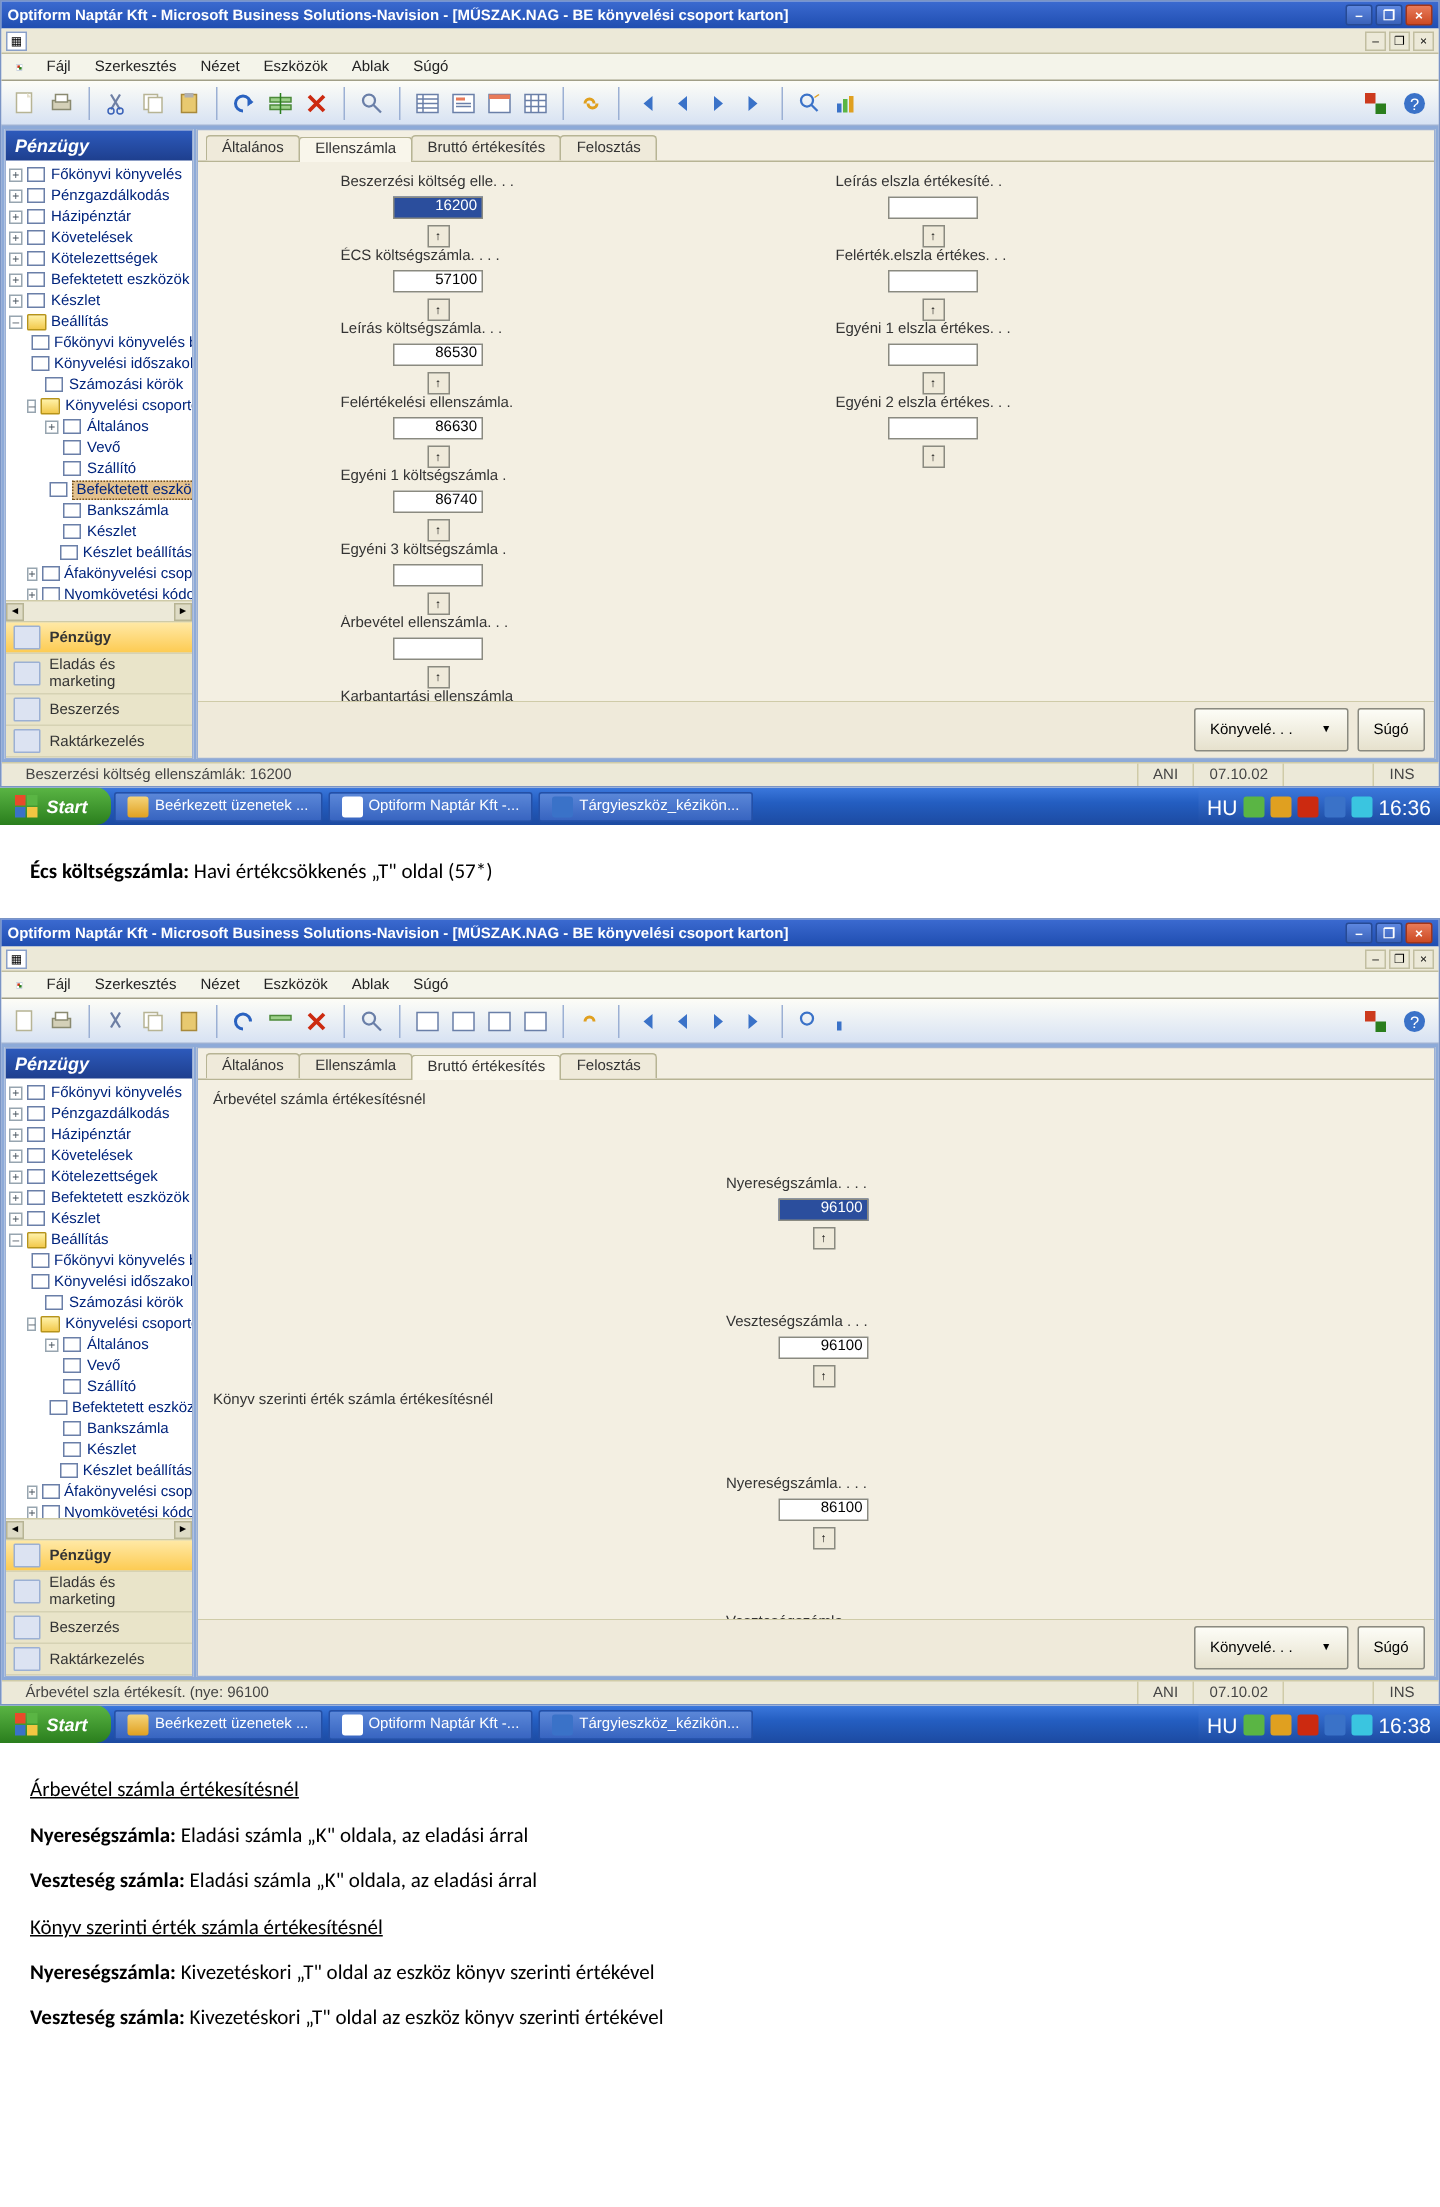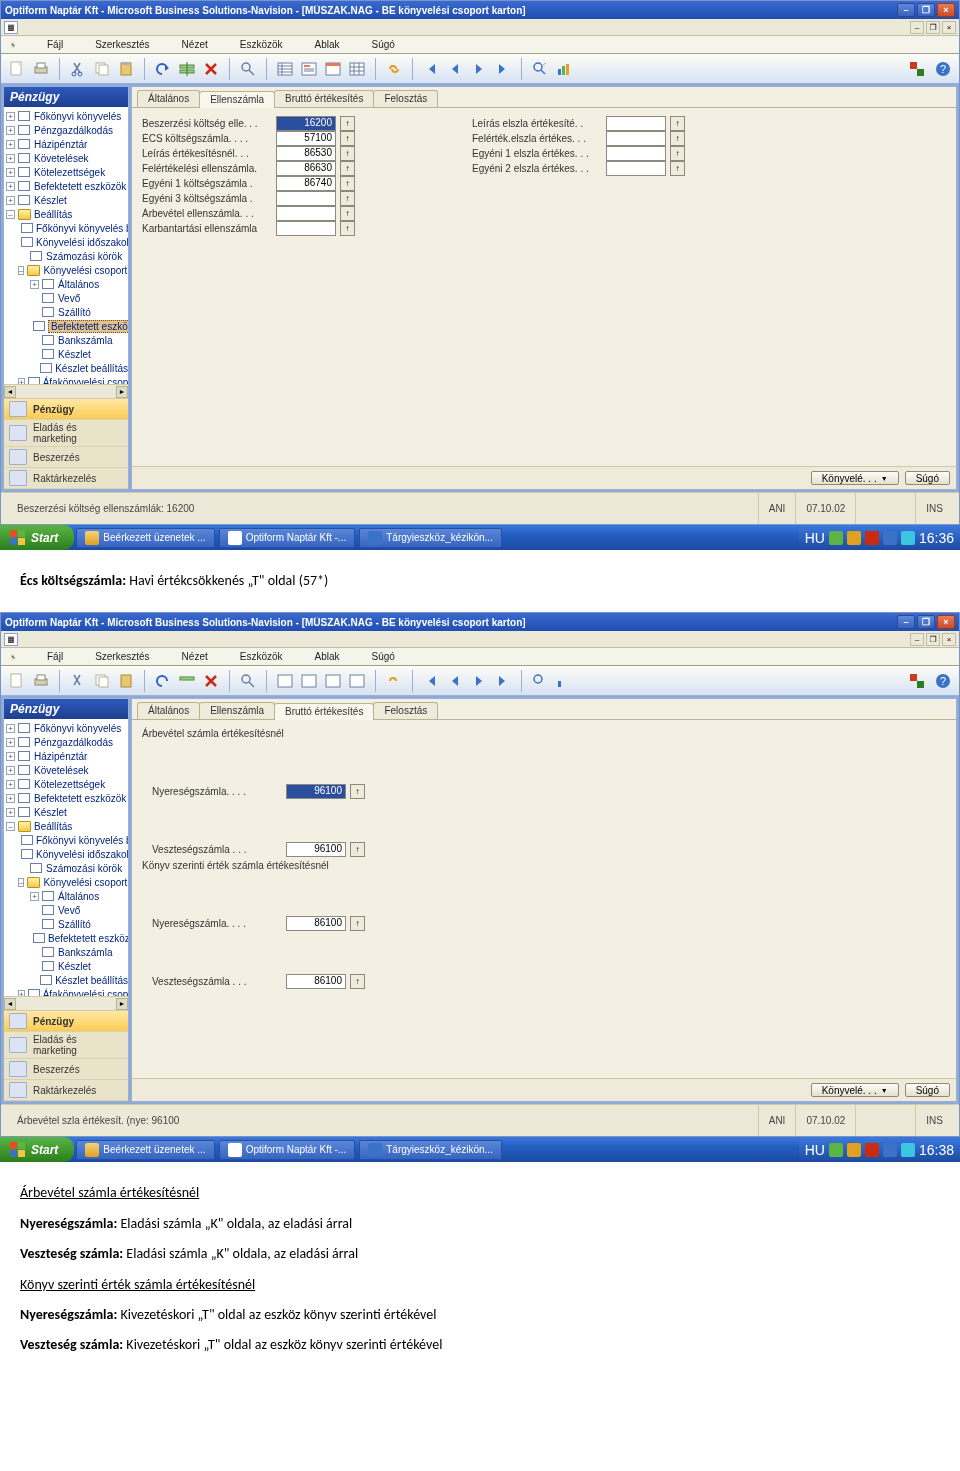--- a/index.html
+++ b/index.html
@@ -10,21 +10,21 @@
   .titlebar { background: linear-gradient(#3b6ad0,#1f4db0); color:#fff; height: 18px; display:flex; align-items:center; padding: 0 4px; font-size:10px; font-weight:bold; }
   .titlebar .title { flex:1; white-space:nowrap; overflow:hidden; }
   .titlebar .winbtns { display:flex; gap:2px; }
   .titlebar .winbtn { width: 18px; height:14px; background: linear-gradient(#5e87e0,#3a62b9); border:1px solid #274a94; border-radius:2px; display:flex; align-items:center; justify-content:center; color:#fff; font-size:9px; line-height:1; }
   .titlebar .winbtn.close { background: linear-gradient(#e87b5a,#cc4a23); border-color:#a33518; }
 
   .subbar { background:#ece9d8; height:17px; display:flex; align-items:center; padding:0 3px; justify-content:space-between; border-bottom:1px solid #c1bea0; }
   .subbar .icon-row { display:flex; gap:2px; align-items:center;}
   .subbar .smallbtn { width:14px; height:13px; border:1px solid #c1bea0; background:#ece9d8; font-size:8px; text-align:center; line-height:11px;}
 
-  .menubar { background:#f4f4ea; height:18px; display:flex; align-items:center; padding:0 4px; gap:20px; border-bottom:1px solid #a19f87; }
+  .menubar { background:#f4f4ea; height:18px; display:flex; align-items:center; padding:0 4px; gap:4px; border-bottom:1px solid #a19f87; }
   .menubar .menu-icon { width:16px; height:16px; display:inline-flex; align-items:center; justify-content:center; }
   .menubar span { font-size:10px; color:#222; padding:2px 6px; }
 
   .toolbar { background: linear-gradient(#fdfdf7,#d7e2f3); height:30px; border-bottom:1px solid #9bb0d4; display:flex; align-items:center; padding:0 6px; gap:8px; }
   .toolbar .grp { display:flex; gap:4px; align-items:center; }
   .toolbar .sep { width:1px; height:22px; background:#9bb0d4; }
   .toolbar .tbtn { width:20px; height:20px; display:inline-flex; align-items:center; justify-content:center; border:1px solid transparent; border-radius:2px; }
   .toolbar .tbtn svg { display:block; }
   .toolbar .right { margin-left:auto; display:flex; gap:6px; }
 
@@ -55,35 +55,35 @@
   .modicon { width:18px; height:16px; background:#dce3f2; border:1px solid #9bb0d4; border-radius:1px; }
 
   
   .mainpane { flex:1; background:#f3efe2; border:1px solid #9bb0d4; display:flex; flex-direction:column; }
   .tabs { display:flex; gap:0; background:#f3efe2; padding:3px 5px 0 5px; border-bottom:1px solid #b7b494; }
   .tab { padding:2px 10px 3px; border:1px solid #b7b494; border-bottom:none; background:#efeada; border-radius:3px 3px 0 0; font-size:10px; color:#333; margin-right:-1px; }
   .tab.active { background:#f9f6eb; position:relative; top:1px; }
   .tabbody { flex:1; background:#f3efe2; padding:8px 10px; overflow:auto; }
 
   .form-grid { display:grid; grid-template-columns: 300px 300px; column-gap:30px; row-gap:3px; }
-  .fld { display:flex; align-items:center; gap:4px; }
+  .fld { display:flex; align-items:center; gap:4px;flex-direction:column; }
   .fld label { width:130px; font-size:10px; color:#333; white-space:nowrap; overflow:hidden; }
   .fld .inp { width:60px; height:15px; border:1px solid #8a8a80; background:#fff; text-align:right; padding:0 3px; font-size:10px; }
   .fld .inp.sel { background:#2b4e9d; color:#fff; }
   .fld .look { width:15px; height:15px; border:1px solid #8a8a80; background:#efeada; display:inline-flex; align-items:center; justify-content:center; font-size:8px; }
 
   .form-list { display:flex; flex-direction:column; gap:3px; }
   .indent { padding-left:10px;margin-top:40px; }
   .section-label { font-size:10px; color:#333; margin-bottom:2px; }
 
   .bottom-btns { display:flex; justify-content:flex-end; gap:6px; padding:4px 6px; border-top:1px solid #cfcba8; background:#efeada; }
-  .btn { height:14px; border:1px solid #8a8a80; background:linear-gradient(#fdfdf7,#e6e1cd); padding:0 10px; font-size:10px; border-radius:2px; display:flex; align-items:center; gap:4px; }
+  .btn { height:29px; border:1px solid #8a8a80; background:linear-gradient(#fdfdf7,#e6e1cd); padding:0 10px; font-size:10px; border-radius:2px; display:flex; align-items:center; gap:19px; }
   .btn .dd { font-size:7px; }
 
-  .statusbar { background:#ece9d8; border-top:1px solid #cfcba8; height:32px; display:flex; align-items:center; padding:0 6px; font-size:10px; color:#444; gap:0; }
+  .statusbar { background:#ece9d8; border-top:1px solid #cfcba8; height:16px; display:flex; align-items:center; padding:0 6px; font-size:10px; color:#444; gap:0; }
   .statusbar .seg { padding:0 10px; height:100%; display:flex; align-items:center; border-left:1px solid #cfcba8; }
   .statusbar .seg:first-child { border-left:none; flex:1; }
 
   
   .taskbar { height:25px; background:linear-gradient(#3b78dd,#245ec1 40%,#1c4aa1); display:flex; align-items:center; }
   .startbtn { height:25px; background:linear-gradient(#5ab544,#2a7e1d); color:#fff; font-weight:bold; font-style:italic; padding:0 16px 0 10px; display:flex; align-items:center; gap:5px; border-radius:0 10px 10px 0; font-size:12px; }
   .startbtn .orb { width:16px; height:16px; }
   .taskbtn { background:linear-gradient(#5b87d8,#3764c0); border:1px solid #2450a7; height:20px; margin:0 2px; padding:0 8px; color:#fff; font-size:10px; display:flex; align-items:center; gap:4px; border-radius:2px; }
   .taskbtn .ic { width:14px; height:14px; background:#fff; border-radius:2px; }
   .tray { margin-left:auto; background:linear-gradient(#3b78dd,#1c4aa1); height:100%; display:flex; align-items:center; padding:0 6px; gap:4px; }
@@ -537,21 +537,21 @@
                 <label>Beszerzési költség elle. . .</label>
                 <span class="inp sel">16200</span>
                 <span class="look">↑</span>
               </div>
               <div class="fld">
                 <label>ÉCS költségszámla. . . .</label>
                 <span class="inp">57100</span>
                 <span class="look">↑</span>
               </div>
               <div class="fld">
-                <label>Leírás értékesítésnél. . .</label>
+                <label>Leírás költségszámla. . .</label>
                 <span class="inp">86530</span>
                 <span class="look">↑</span>
               </div>
               <div class="fld">
                 <label>Felértékelési ellenszámla.</label>
                 <span class="inp">86630</span>
                 <span class="look">↑</span>
               </div>
               <div class="fld">
                 <label>Egyéni 1 költségszámla  .</label>

